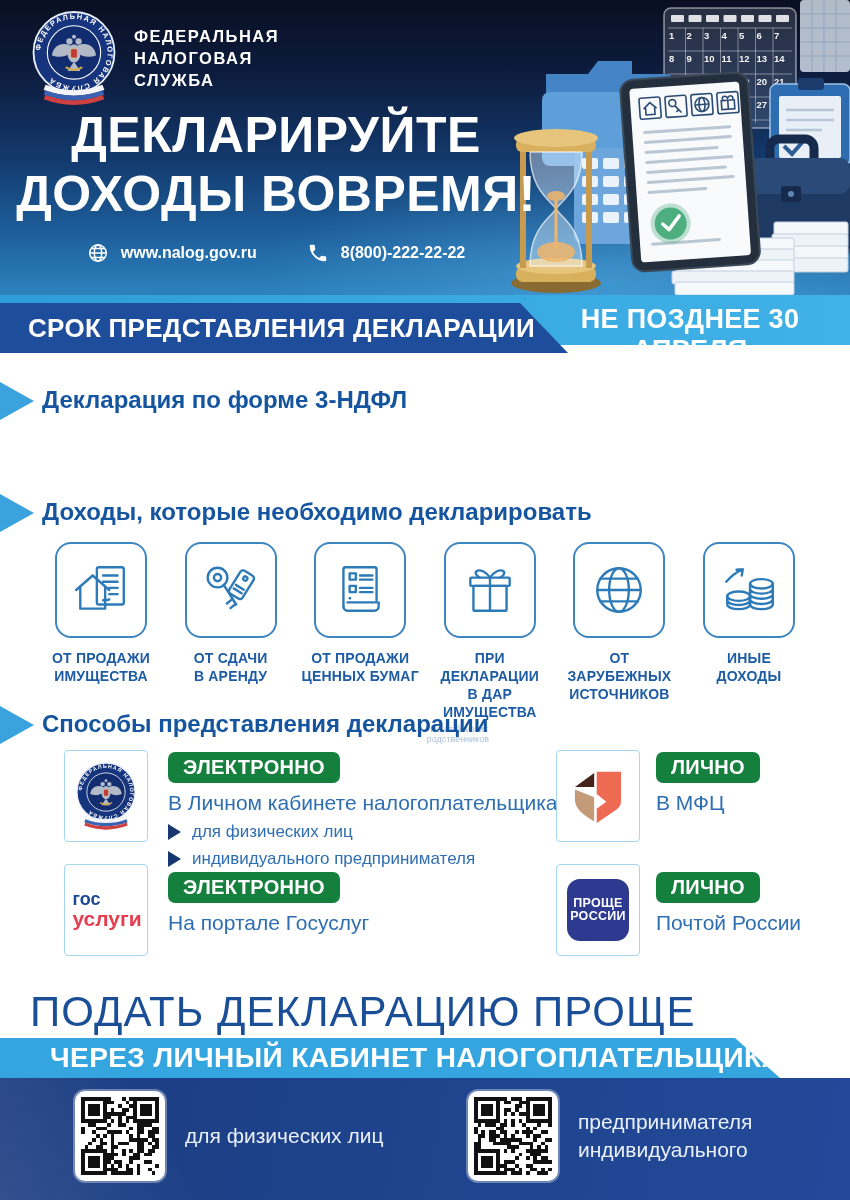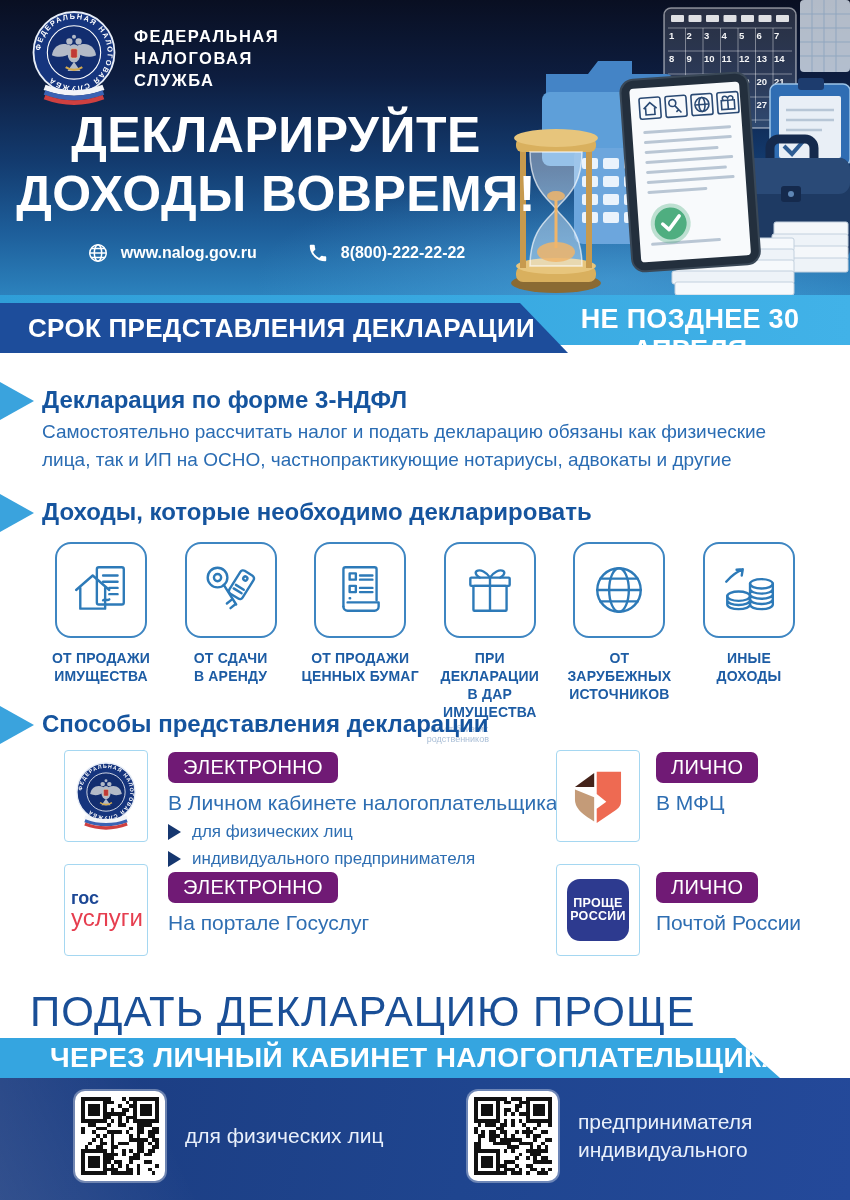--- a/index.html
+++ b/index.html
@@ -42,29 +42,29 @@
         display:flex;align-items:center;justify-content:center;background:#fff;}
   .card-box svg{width:58px;height:58px;stroke:#2d7ab8;fill:none;stroke-width:2.3;
         stroke-linecap:round;stroke-linejoin:round;}
   .card-label{margin-top:12px;text-align:center;font-weight:bold;font-size:14px;line-height:1.28;
         color:#1d5ca4;letter-spacing:.2px;}
   .card-note{margin-top:2px;font-size:9px;color:#a9bed6;}
   
   .logo-tile{position:absolute;width:84px;height:92px;background:#fff;border:1.5px solid #a5d7f1;
         border-radius:4px;display:flex;align-items:center;justify-content:center;box-sizing:border-box;}
   .method-content{position:absolute;}
-  .badge{display:inline-block;background:#701a75;color:#fff;font-weight:normal;font-size:20px;
+  .badge{display:inline-block;background:#15803d;color:#fff;font-weight:bold;font-size:20px;
         padding:4px 15px;border-radius:7px;letter-spacing:.3px;}
   .method-title{margin-top:8px;color:#2e6eb2;font-size:21px;}
   .bullet{margin-top:7px;display:flex;align-items:center;gap:11px;color:#2e6eb2;font-size:17px;}
   .tri{width:0;height:0;border-left:13px solid #16376f;border-top:8px solid transparent;
         border-bottom:8px solid transparent;flex:0 0 auto;}
   .gos-text{line-height:.95;margin-left:2px;}
   .gos-top{color:#1c4795;font-weight:bold;font-size:18px;display:block;}
-  .gos-bottom{color:#e63e4f;font-weight:normal;font-size:24px;display:block;}
+  .gos-bottom{color:#e63e4f;font-weight:bold;font-size:21px;display:block;}
   .pochta-box{width:62px;height:62px;background:#2d3a8f;border-radius:13px;display:flex;
         flex-direction:column;align-items:center;justify-content:center;line-height:1.05;}
   .pochta-box span{color:#fff;font-weight:bold;font-size:12.5px;letter-spacing:.3px;}
   .emblem-sm{width:66px;height:70px;}
   .mfc-logo{width:64px;height:66px;}
   
   .promo-line1{position:absolute;top:988px;left:30px;color:#1a4f97;font-size:42px;font-weight:400;
         letter-spacing:1px;white-space:nowrap;}
   .promo-band{position:absolute;top:1038px;left:0;width:780px;height:40px;background:#35a5e0;
         clip-path:polygon(0 0, calc(100% - 45px) 0, 100% 100%, 0 100%);}
@@ -313,21 +313,20 @@
   <div class="banner">
     <div class="banner-light"></div>
     <div class="banner-dark">
       <span>СРОК ПРЕДСТАВЛЕНИЯ ДЕКЛАРАЦИИ</span>
     </div>
     <div class="banner-value">НЕ ПОЗДНЕЕ 30 АПРЕЛЯ</div>
   </div>
 
   <div class="sec-arrow" style="top:382px"></div>
   <div class="sec-heading" style="top:386px">Декларация по форме 3-НДФЛ</div>
-  <div class="form-body">Самостоятельно рассчитать налог и подать декларацию обязаны как физические лица, так и ИП на ОСНО, частнопрактикующие нотариусы, адвокаты и другие</div>
 
   <div class="sec-arrow" style="top:494px"></div>
   <div class="sec-heading" style="top:498px">Доходы, которые необходимо декларировать</div>
 
   <div class="cards">
     <div class="card-col">
       <div class="card-box">
           <svg viewBox="0 0 56 56">
         <rect x="24" y="6" width="26" height="36" rx="2"></rect>
         <path d="M30,14 h14 M30,20 h14 M36,26 h8 M36,32 h8 M30,38 c2,-2 4,1 6,-1"></path>

